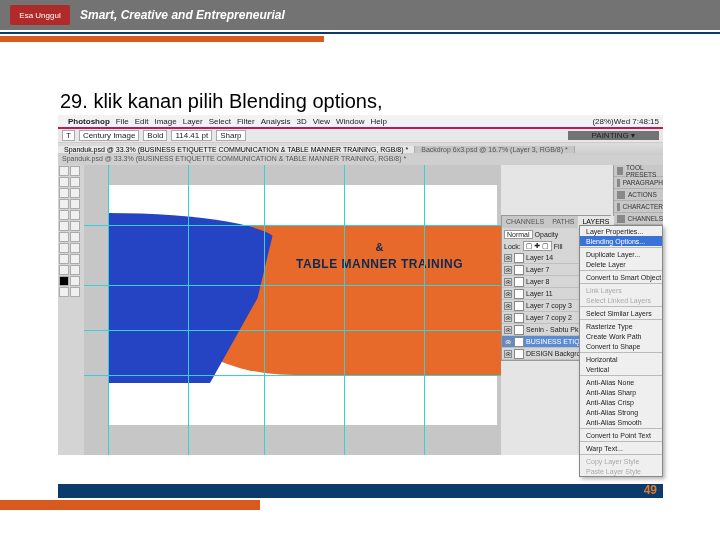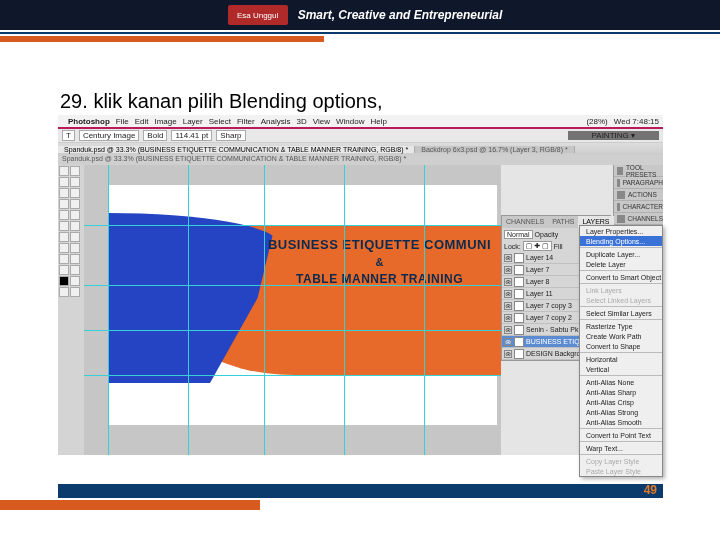--- a/index.html
+++ b/index.html
@@ -1,38 +1,38 @@
 <!DOCTYPE html>
 <html><head>
 <meta charset="utf-8">
 <style>
   * { margin: 0; padding: 0; box-sizing: border-box; }
   body { width: 720px; height: 540px; background: #fff; font-family: Arial, sans-serif; position: relative; }
 
   
   .slide-header { position: relative; height: 50px; }
-  .header-bar { position: absolute; top: 0; left: 0; right: 0; height: 30px; background: #0f172a; display: flex; align-items: center; justify-content: center; }
+  .header-bar { position: absolute; top: 0; left: 0; right: 0; height: 30px; background: #737373; display: flex; align-items: center; }
   .uni-logo { height: 26px; margin-left: 10px; display: flex; align-items: center; }
   .logo-box { width: 60px; height: 20px; background: #b02a2a; color:#fff; font-size:8px; display:flex; align-items:center; justify-content:center; border-radius:2px; margin-right:6px; }
   .tagline { color: #fff; font-size: 12px; font-weight: bold; font-style: italic; margin-left: 4px; }
   .blue-line { position: absolute; top: 32px; left: 0; right: 0; height: 2px; background: #0a3b6c; }
   .orange-line { position: absolute; top: 36px; left: 0; right: 55%; height: 6px; background: #d85a1e; }
 
   
   .caption { margin: 40px 0 4px 60px; font-size: 20px; }
 
   
   .ps { position: absolute; left: 58px; top: 115px; width: 605px; height: 340px; background: #e5e5e5; font-size: 8px; color:#222; }
 
   
   .ps-menu { height: 14px; background: #f2f2f2; display: flex; align-items: center; padding: 0 4px; gap: 6px; border-bottom:2px solid #be185d; }
   .ps-menu span { font-size: 8px; }
   .apple { font-size:9px; }
   .ps-logo { font-weight:bold; }
-  .menu-right { margin-left:auto; display:flex; gap:6px; align-items:center; }
+  .menu-right { margin-left:auto; display:flex; align-items:center; }
 
   
   .ps-opt { height: 14px; background: #e8e8e8; display:flex; align-items:center; padding:0 4px; gap:4px; border-bottom:1px solid #ccc; }
   .opt-box { background:#fff; border:1px solid #aaa; padding:0 3px; }
   .paint-tab { margin-left:auto; background:#737373; padding:0 24px; }
 
   
   .ps-tabs { height: 12px; background: linear-gradient(#ddd,#ccc); display:flex; align-items:center; overflow:hidden; }
   .doc-tab { font-size:7px; padding:0 6px; background:#c6c6c6; border-right:1px solid #aaa; white-space:nowrap; color:#555; }
   .doc-tab.active { background:#e8e8e8; color:#000; }
@@ -177,21 +177,20 @@
       <div class="tool"></div>
       <div class="tool"></div>
       <div class="tool"></div>
     </div>
 
     <div class="canvas-wrap">
       <div class="canvas-bg"></div>
       <div class="orange-shape"></div>
       <div class="blue-shape"></div>
       <div class="banner-text">
-        <div class="line1">BUSINESS ETIQUETTE COMMUNI</div>
         <div class="amp">&amp;</div>
         <div class="line2">TABLE MANNER TRAINING</div>
       </div>
       <div class="vg" style="left:24px"></div>
       <div class="vg" style="left:104px"></div>
       <div class="vg" style="left:180px"></div>
       <div class="vg" style="left:260px"></div>
       <div class="vg" style="left:340px"></div>
       <div class="hg" style="top:60px"></div>
       <div class="hg" style="top:120px"></div>

